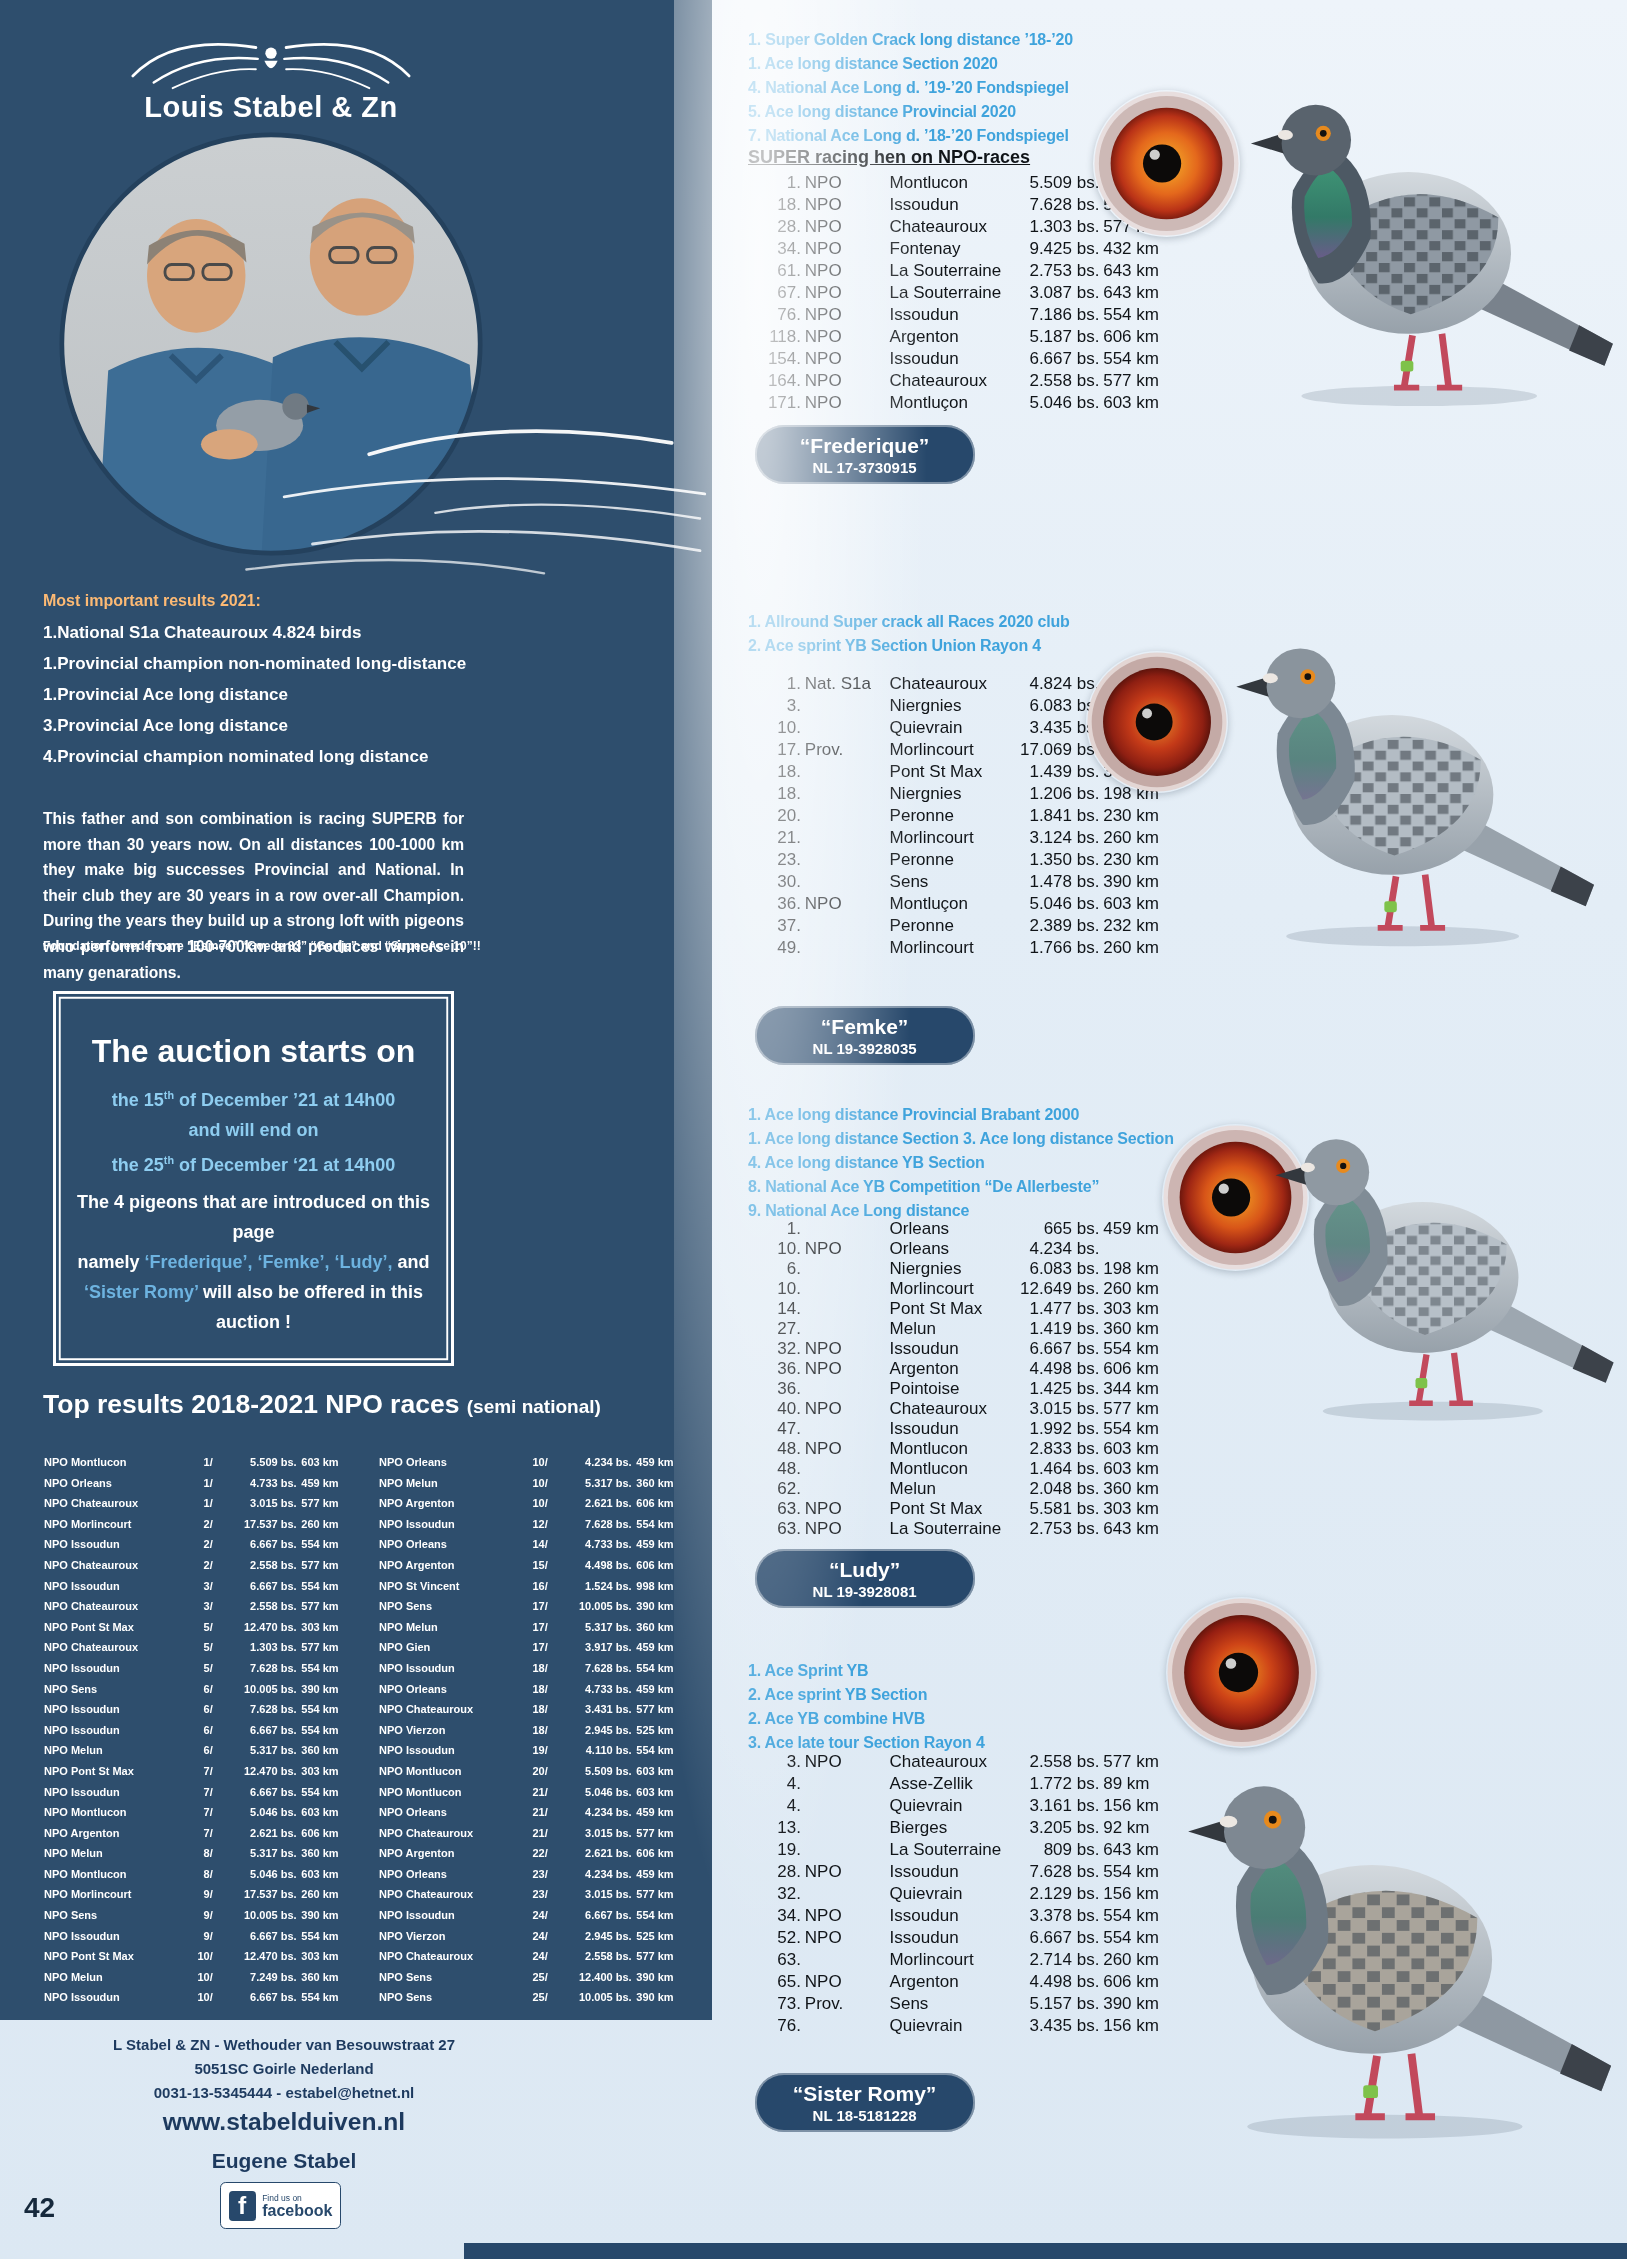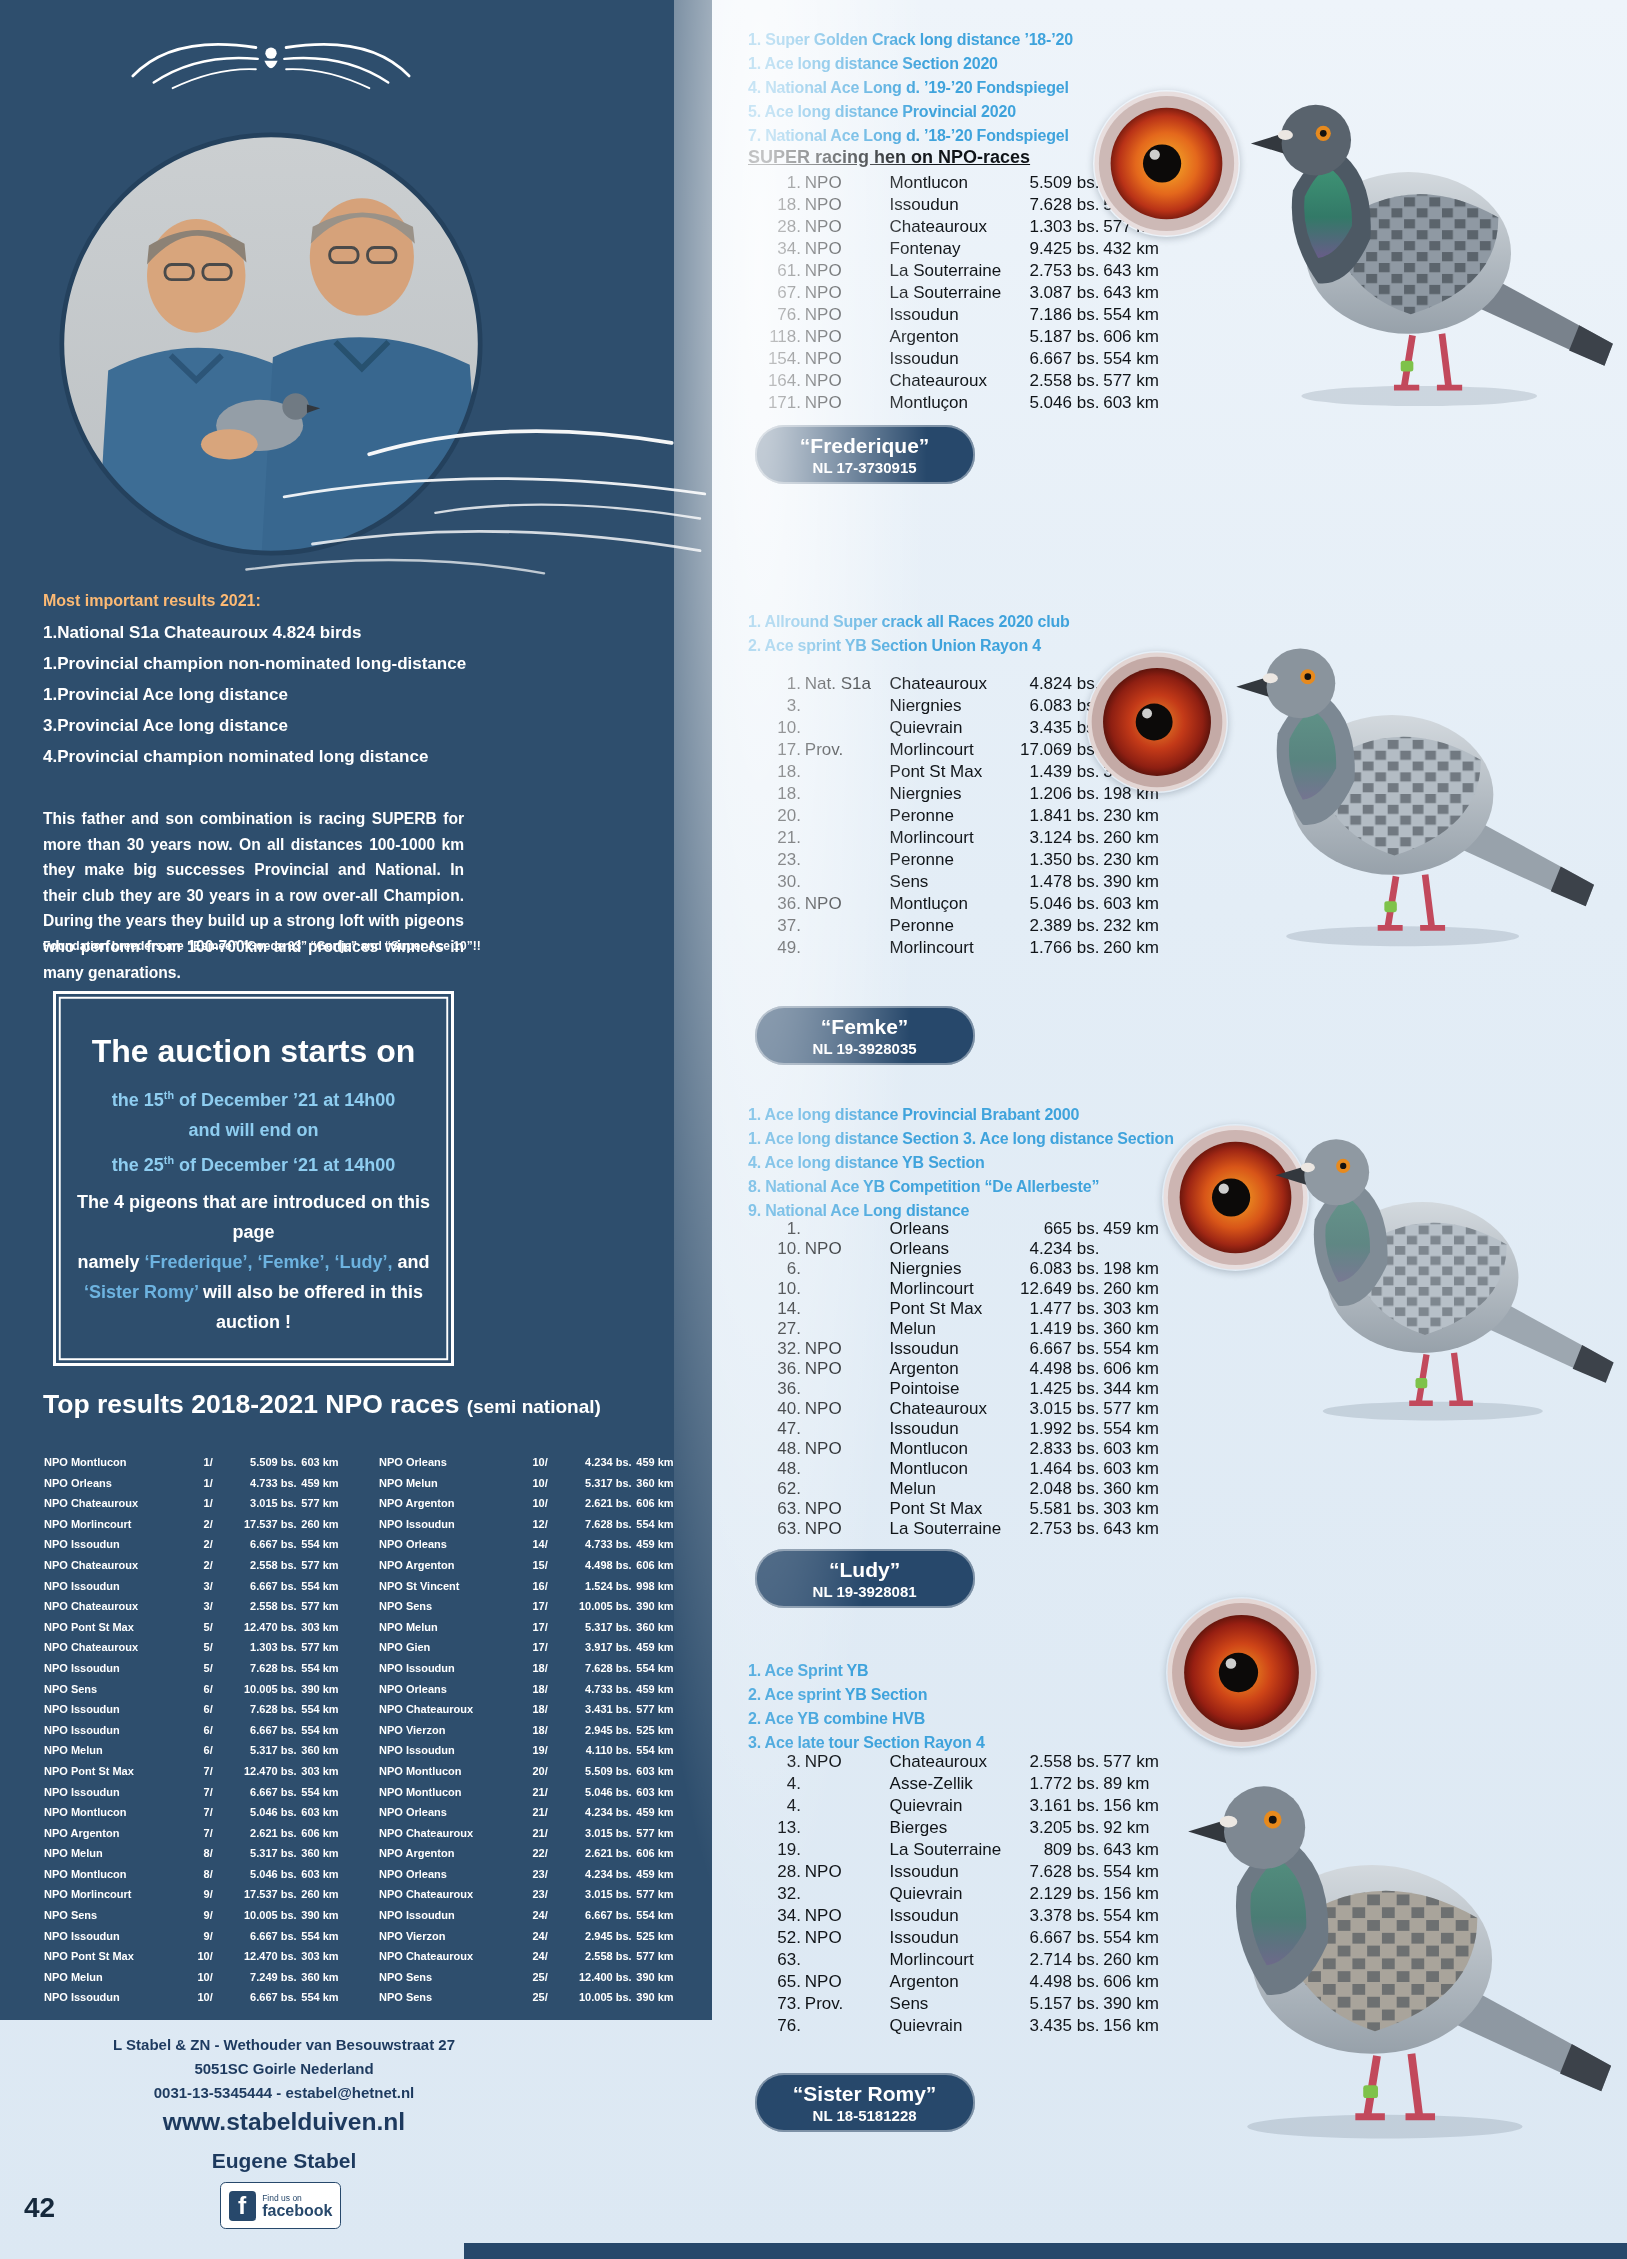--- a/index.html
+++ b/index.html
@@ -132,20 +132,21 @@
         <path d="M20 58 Q62 14 150 28" stroke-width="3"></path>
         <path d="M42 65 Q88 34 152 40" stroke-width="2.5"></path>
         <path d="M62 71 Q108 49 150 51" stroke-width="2"></path>
         <path d="M312 58 Q270 14 182 28" stroke-width="3"></path>
         <path d="M290 65 Q244 34 180 40" stroke-width="2.5"></path>
         <path d="M270 71 Q224 49 182 51" stroke-width="2"></path>
       </g>
       <circle cx="166" cy="34" r="6" fill="#fff"></circle>
       <path d="M159 42 Q166 58 173 42 Z" fill="#fff"></path>
     </svg>
+    <div class="brand">Louis Stabel &amp; Zn</div>
 
     <svg class="photo" width="424" height="424" viewBox="0 0 448 448">
       <defs>
           <clipPath id="pc">
             <circle cx="224" cy="224" r="222"></circle>
           </clipPath>
         </defs>
       <g clip-path="url(#pc)">
         <rect width="448" height="448" fill="#c9cccd"></rect>
         <rect width="448" height="448" fill="url(#gbody)" opacity=".25"></rect>

